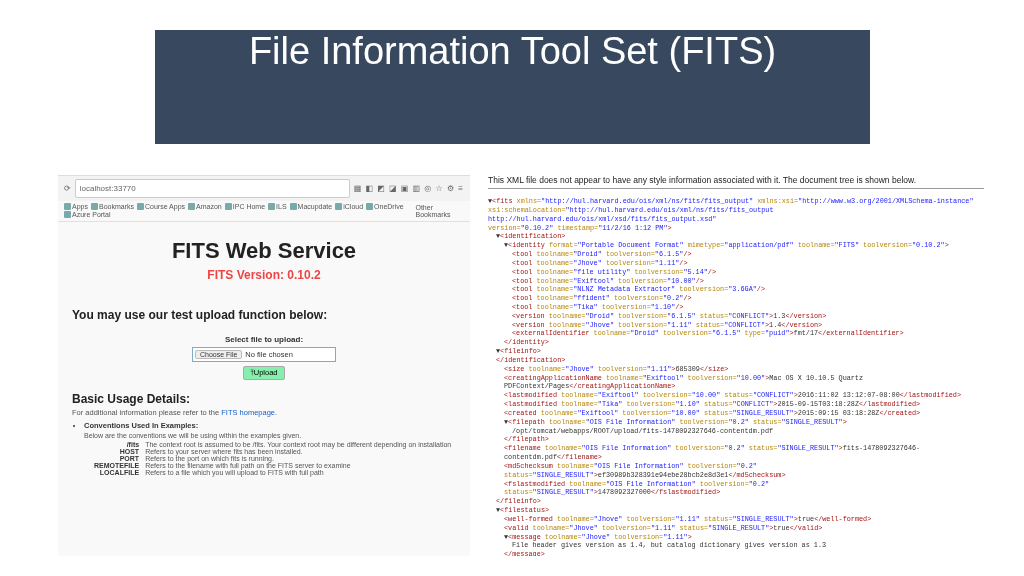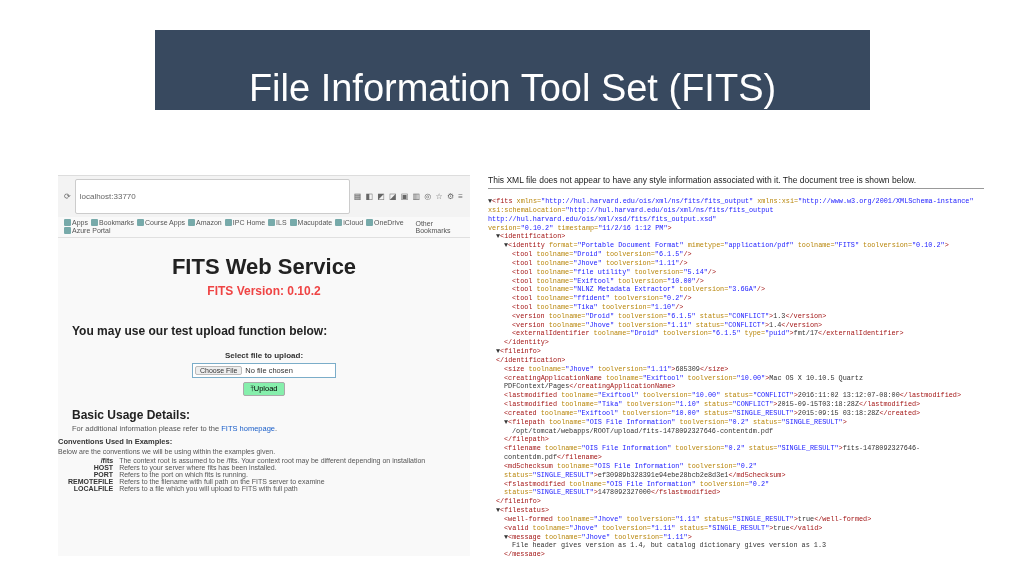--- a/index.html
+++ b/index.html
@@ -1,40 +1,40 @@
 <!DOCTYPE html>
 <html><head>
 <meta charset="utf-8">
 <style>
   * { margin: 0; padding: 0; box-sizing: border-box; }
   body { width: 1024px; height: 576px; font-family: Arial, sans-serif; background: #fff; overflow: hidden; position: relative; }
 
-  .title-bar { position: absolute; top: 30px; left: 155px; width: 715px; height: 80px; background: #38495f; display: flex; align-items: flex-end; justify-content: center; }
+  .title-bar { position: absolute; top: 30px; left: 155px; width: 715px; height: 114px; background: #38495f; display: flex; align-items: flex-start; justify-content: center; }
   .title-bar h1 { color: #fff; font-weight: 400; font-size: 38px; font-family: "Segoe UI", Arial, sans-serif; }
 
   .content-area { position: absolute; top: 175px; left: 58px; right: 40px; bottom: 20px; display: flex; gap: 18px; }
 
   .left-panel { flex: 0 0 412px; background: #f9f9f9; border-top: 1px solid #ddd; font-size: 9px; color: #333; position: relative; overflow: hidden; }
   .browser-bar { display: flex; align-items: center; gap: 4px; padding: 3px 6px; background: #f3f3f3; font-size: 8px; color: #666; }
-  .browser-bar .urlbox { flex: 1; background: #fff; border: 1px solid #ccc; border-radius: 2px; padding: 12px 4px; }
+  .browser-bar .urlbox { flex: 1; background: #fff; border: 1px solid #ccc; border-radius: 2px; padding: 4px 4px; }
   .fav-row { display: flex; align-items: center; gap: 2px; padding: 2px 6px; font-size: 7px; color: #555; border-bottom: 1px solid #e0e0e0; }
   .fav-item { display: inline-flex; align-items: center; gap: 1px; margin-right: 3px; }
   .fav-box { width: 7px; height: 7px; background: #7aa; border-radius: 1px; }
   .ws-content { padding: 10px 16px 4px; text-align: center; }
   .ws-title { font-size: 22px; font-weight: 700; color: #222; margin-top: 6px; }
   .ws-sub { font-size: 12px; font-weight: 700; color: #ef4444; margin-top: 4px; }
   .upload-lead { text-align: left; font-size: 12px; font-weight: 700; color: #222; margin: 22px 0 13px 14px; }
   .upload-label { font-size: 8px; color: #333; margin-bottom: 3px; font-weight: 700; }
   .file-input { width: 144px; margin: 0 auto 4px; border: 1px solid #7badc9; padding: 2px; font-size: 7.5px; text-align: left; display: flex; align-items: center; gap: 3px; background: #fff; }
   .choose-btn { border: 1px solid #bbb; background: #eee; padding: 0 4px; font-size: 7px; border-radius: 2px; }
   .upload-btn { border: 1px solid #aaa; background: #86efac; padding: 1px 6px; font-size: 7.5px; border-radius: 2px; }
   .usage-h { text-align: left; font-size: 12px; font-weight: 700; color: #222; margin: 12px 0 2px 14px; }
   .usage-p { text-align: left; font-size: 7.5px; color: #555; margin: 0 0 4px 14px; }
   .usage-link { color: #1a5ec9; }
-  .conv-list { text-align: left; font-size: 7.5px; color: #333; }
+  .conv-list { text-align: left; margin-left: 26px; font-size: 7.5px; color: #333; }
   .conv-list .hdr { font-weight: 700; margin: 2px 0; }
   .conv-tab { display: table; margin-left: 10px; }
   .conv-row { display: table-row; }
   .conv-k { display: table-cell; font-weight: 700; padding-right: 6px; text-align: right; font-size: 7px; }
   .conv-v { display: table-cell; font-size: 7px; color: #555; }
 
   .right-panel { flex: 1; background: #fff; font-family: "Courier New", monospace; font-size: 6.8px; color: #333; line-height: 1.3; overflow: hidden; }
   .xml-note { font-family: Arial, sans-serif; font-size: 8.5px; color: #222; padding-bottom: 2px; border-bottom: 1px solid #999; margin-bottom: 8px; }
   .tag { color: #a31515; }
   .attr { color: #b8860b; }

